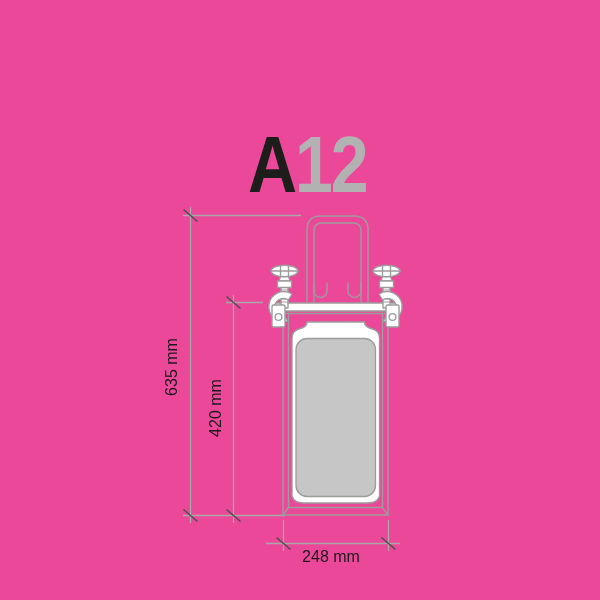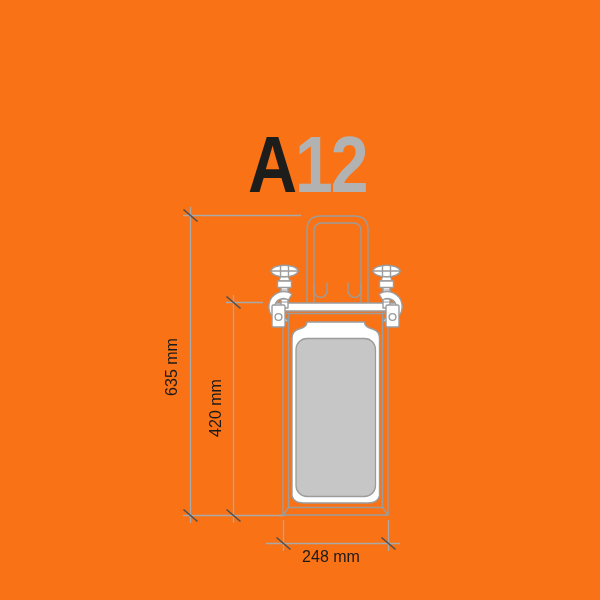--- a/index.html
+++ b/index.html
@@ -1,20 +1,20 @@
 <!DOCTYPE html>
 <html><head>
 <meta charset="utf-8">
 <style>
   html, body { margin: 0; padding: 0; background: #ffffff; }
   .canvas {
     position: relative;
     width: 600px;
     height: 600px;
-    background: #f97316;
+    background: #ec4899;
     overflow: hidden;
     font-family: "Liberation Sans", sans-serif;
   }
   svg { display: block; }
   .outline      { fill: none; stroke: #9c9c9c; stroke-width: 1.4; stroke-linejoin: round; stroke-linecap: round; }
   .outline-fill { fill: #ffffff; stroke: #9c9c9c; stroke-width: 1.4; stroke-linejoin: round; }
   .thread       { fill: none; stroke: #9c9c9c; stroke-width: 1; }
   .dimline      { fill: none; stroke: #a9a9a9; stroke-width: 1.3; }
   .tick         { fill: none; stroke: #4f4f4f; stroke-width: 1.6; }
   .dimtext      { font-size: 16px; fill: #1a1a1a; font-family: "Liberation Sans", sans-serif; }

